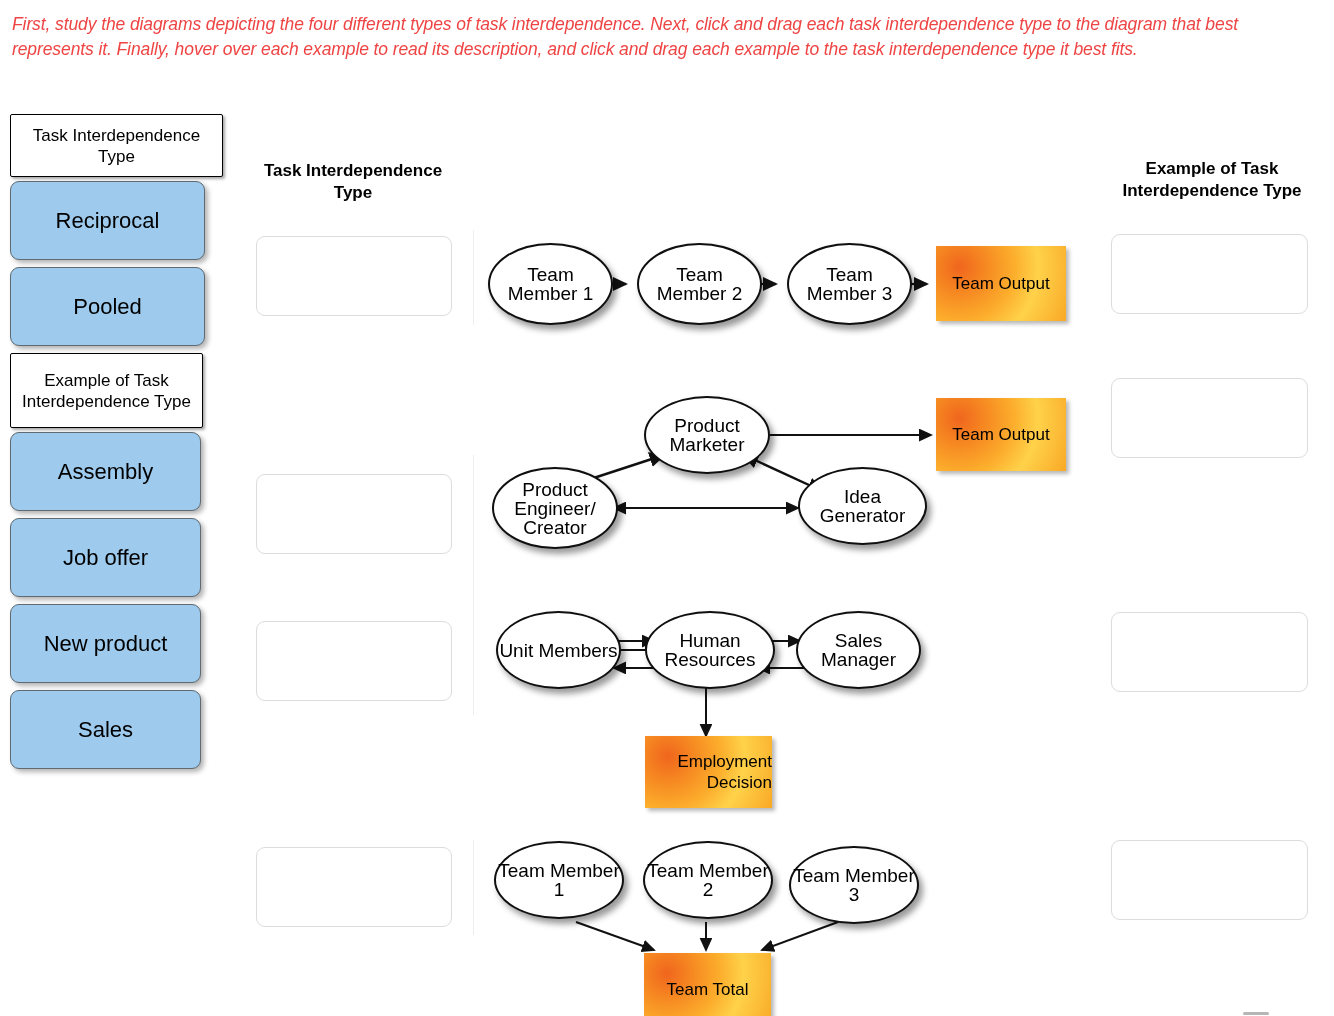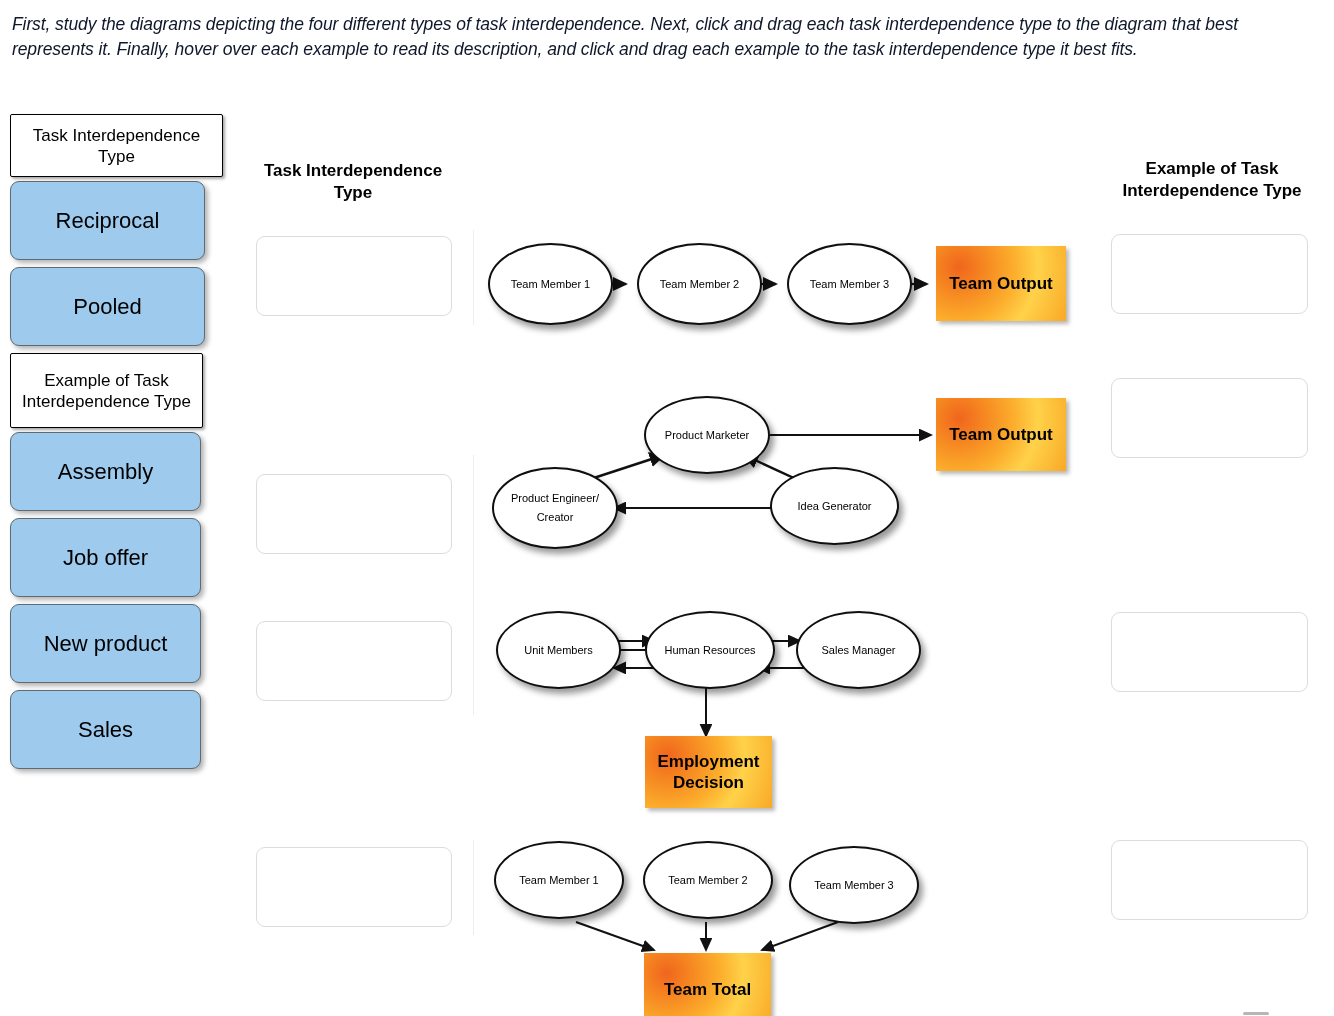--- a/index.html
+++ b/index.html
@@ -9,21 +9,21 @@
     background: #ffffff;
     font-family: "Liberation Sans", sans-serif;
     overflow: hidden;
   }
   #stage { position: relative; width: 1334px; height: 1016px; background:#fff; }
 
   
   .instructions {
     position: absolute; left: 12px; top: 12px; width: 1270px;
     font-style: italic; font-size: 17.5px; line-height: 25px;
-    color: #0f172a; letter-spacing: -0.1px;
+    color: #ef4444; letter-spacing: -0.1px;
   }
 
   
   .sidebar { position: absolute; left: 10px; top: 114px; width: 225px; }
   .sb-header {
     background:#fff; border:1.5px solid #000; border-radius:2px;
     text-align:center; font-size:17px; line-height:21px; color:#000;
     padding:6px 4px; margin-bottom:4px;
     box-shadow: 2px 2px 3px rgba(0,0,0,0.35);
   }
@@ -66,31 +66,30 @@
     display:flex; align-items:center; justify-content:center;
     font-size:18.5px; color:#000;
   }
 
   
   .diagram { position:absolute; }
   .node {
     position:absolute; border-radius:50%;
     background:#ffffff; border:2px solid #0f0f0f;
     display:flex; align-items:center; justify-content:center;
-    text-align:center; font-size:11px; line-height:19px; color:#000;
+    text-align:center; font-size:19px; line-height:19px; color:#000;
     box-shadow: 4px 5px 6px rgba(0,0,0,0.40);
   }
   .obox {
     position:absolute;
     background:
       radial-gradient(circle at 18% 28%, #f0651e 0%, #f58220 18%, #fcae2c 46%, #ffd24a 66%, #f9a825 100%);
     display:flex; align-items:center; justify-content:center;
-    text-align:center; font-size:17px; line-height:21px; color:#000;
+    text-align:right; font-size:17px; line-height:21px; color:#000;
     box-shadow: 3px 3px 4px rgba(0,0,0,0.28);
-    font-weight: bold;
   }
   .diagram svg { position:absolute; left:0; top:0; overflow:visible; }
 
   .bottom-nub {
     position:absolute; left:1243px; top:1012px; width:26px; height:3px;
     background:#b6b6b6; border-radius:2px;
   }
 </style>
 </head>
 <body>
@@ -188,21 +187,21 @@
       <line x1="258" y1="72" x2="336" y2="108" stroke="#111" stroke-width="2.4" marker-end="url(#ah2)" marker-start="url(#ah2s)"></line>
 
       <line x1="128" y1="125" x2="312" y2="125" stroke="#111" stroke-width="2" marker-end="url(#ah2)" marker-start="url(#ah2s)"></line>
     </svg>
     <div class="node" style="left:158px; top:13px; width:126px; height:78px;">
       <span>Product Marketer</span>
     </div>
     <div class="node" style="left:6px; top:84px; width:126px; height:82px;">
       <span>Product Engineer/ Creator</span>
     </div>
-    <div class="node" style="left:284px; top:84px; width:129px; height:78px;">
+    <div class="node" style="left:312px; top:84px; width:129px; height:78px;">
       <span>Idea Generator</span>
     </div>
     <div class="obox" style="left:450px; top:15px; width:130px; height:73px;">
       <span>Team Output</span>
     </div>
   </div>
 
   <div class="diagram" style="left:486px; top:610px; width:590px; height:205px;">
     <svg width="590" height="205">
       <defs>

